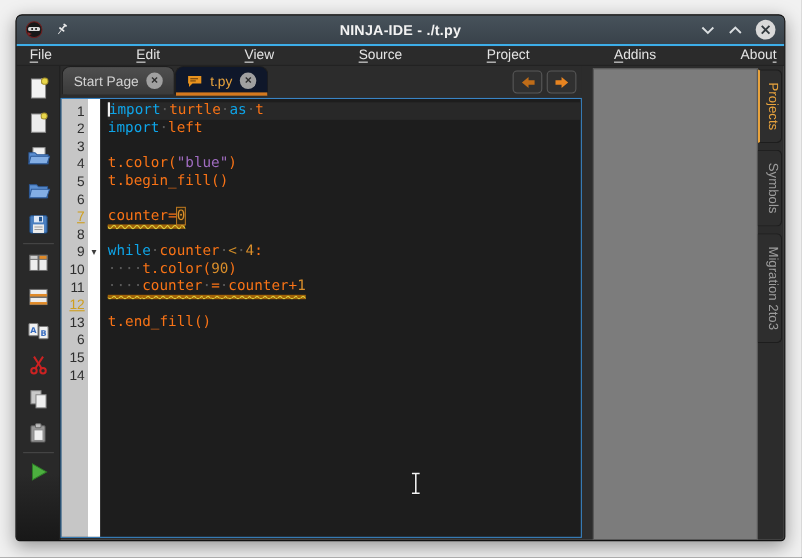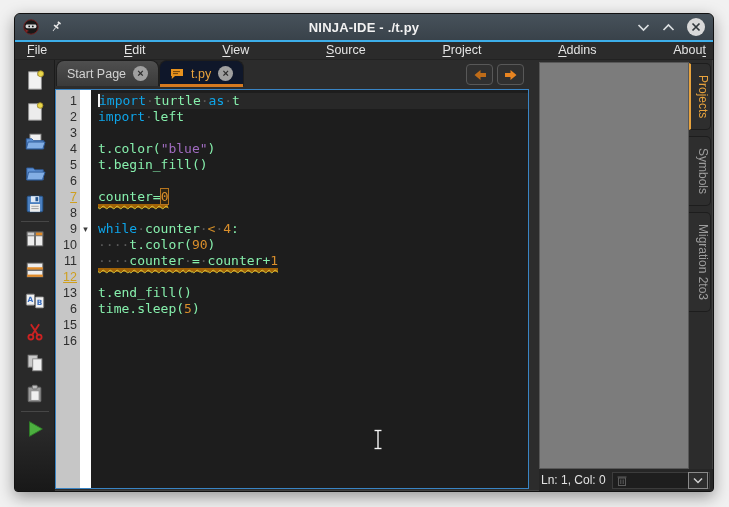--- a/index.html
+++ b/index.html
@@ -101,21 +101,21 @@
     font-family:"DejaVu Sans Mono",monospace;font-size:13px;color:#d6d6d6;
     overflow:hidden;
   }
   .crow{height:16px;line-height:16px;white-space:pre;}
   .caretline{background:#282828;}
   .tok-kw{color:#0ea5e9;font-weight:normal;}
   .tok-str{color:#a06cc0;}
   .tok-num{color:#d98e2b;}
   .tok-box{outline:1px solid #b5741f;outline-offset:0px;background:#2c2414;}
   .tok-ws{color:#5a5a5a;}
-  .tok-tx{color:#86efac;}
+  .tok-tx{color:#f97316;}
   .tok-op{color:#cf8c28;}
   .warnline{
     border-bottom:4px solid #a16207;
     text-decoration:underline wavy #d8ca3e 1px;
     text-underline-offset:3.5px;
   }
   .caret{display:inline-block;width:2px;height:13px;background:#f0f0f0;vertical-align:-2px;margin-right:-1px;}
 
   
   .right{width:174px;flex:0 0 174px;display:flex;flex-direction:column;padding-top:2px;box-sizing:border-box;}
@@ -340,21 +340,21 @@
             <div class="gnum">6</div>
             <div class="gnum gwarn">7</div>
             <div class="gnum">8</div>
             <div class="gnum">9</div>
             <div class="gnum">10</div>
             <div class="gnum">11</div>
             <div class="gnum gwarn">12</div>
             <div class="gnum">13</div>
             <div class="gnum">6</div>
             <div class="gnum">15</div>
-            <div class="gnum">16</div>
+            <div class="gnum">14</div>
           </div>
         <div class="foldmargin">
             <div class="frow"></div>
             <div class="frow"></div>
             <div class="frow"></div>
             <div class="frow"></div>
             <div class="frow"></div>
             <div class="frow"></div>
             <div class="frow"></div>
             <div class="frow"></div>
@@ -374,51 +374,32 @@
             <div class="crow"><span><span class="tok-tx">t.color(</span><span class="tok-str">"blue"</span><span class="tok-tx">)</span></span></div>
             <div class="crow"><span><span class="tok-tx">t.begin_fill()</span></span></div>
             <div class="crow"><span></span></div>
             <div class="crow"><span class="warnline"><span class="tok-tx">counter=</span><span class="tok-num tok-box">0</span></span></div>
             <div class="crow"><span></span></div>
             <div class="crow"><span><span class="tok-kw">while</span><span class="tok-ws">·</span><span class="tok-tx">counter</span><span class="tok-ws">·</span><span class="tok-op">&lt;</span><span class="tok-ws">·</span><span class="tok-num">4</span><span class="tok-tx">:</span></span></div>
             <div class="crow"><span><span class="tok-ws">····</span><span class="tok-tx">t.color(</span><span class="tok-num">90</span><span class="tok-tx">)</span></span></div>
             <div class="crow"><span class="warnline"><span class="tok-ws">····</span><span class="tok-tx">counter</span><span class="tok-ws">·</span><span class="tok-tx">=</span><span class="tok-ws">·</span><span class="tok-tx">counter+</span><span class="tok-num">1</span></span></div>
             <div class="crow"><span></span></div>
             <div class="crow"><span><span class="tok-tx">t.end_fill()</span></span></div>
-            <div class="crow"><span><span class="tok-tx">time.sleep(</span><span class="tok-num">5</span><span class="tok-tx">)</span></span></div>
             <div class="crow"><span></span></div>
           </div>
       </div>
     </div>
 
     <div class="right">
       <div class="panelwrap">
         <div class="panel"></div>
         <div class="vtabs">
           <div class="vtab active">Projects</div>
           <div class="vtab">Symbols</div>
           <div class="vtab">Migration 2to3</div>
-        </div>
-      </div>
-      <div class="statusbar">
-        <span>Ln: 1, Col: 0</span>
-        <div class="combo">
-          <span style="opacity:.45;display:flex;">
-            <svg width="10" height="11" viewBox="0 0 10 11">
-              <rect x="1.5" y="3" width="7" height="7.5" fill="none" stroke="#a9a9a9"></rect>
-              <line x1="0.5" y1="2" x2="9.5" y2="2" stroke="#a9a9a9"></line>
-              <line x1="3.8" y1="4.5" x2="3.8" y2="9" stroke="#a9a9a9"></line>
-              <line x1="6.2" y1="4.5" x2="6.2" y2="9" stroke="#a9a9a9"></line>
-            </svg>
-          </span>
-          <span class="chevbtn">
-            <svg width="10" height="7" viewBox="0 0 10 7">
-                <polyline points="1,1.5 5,5.5 9,1.5" fill="none" stroke="#cfcfcf" stroke-width="1.5"></polyline>
-              </svg>
-          </span>
         </div>
       </div>
     </div>
 
   </div>
 </div>
 
 <div class="ibeam">
   <svg width="10" height="21" viewBox="0 0 10 21">
     <g stroke="#111" stroke-width="3" opacity=".35">

